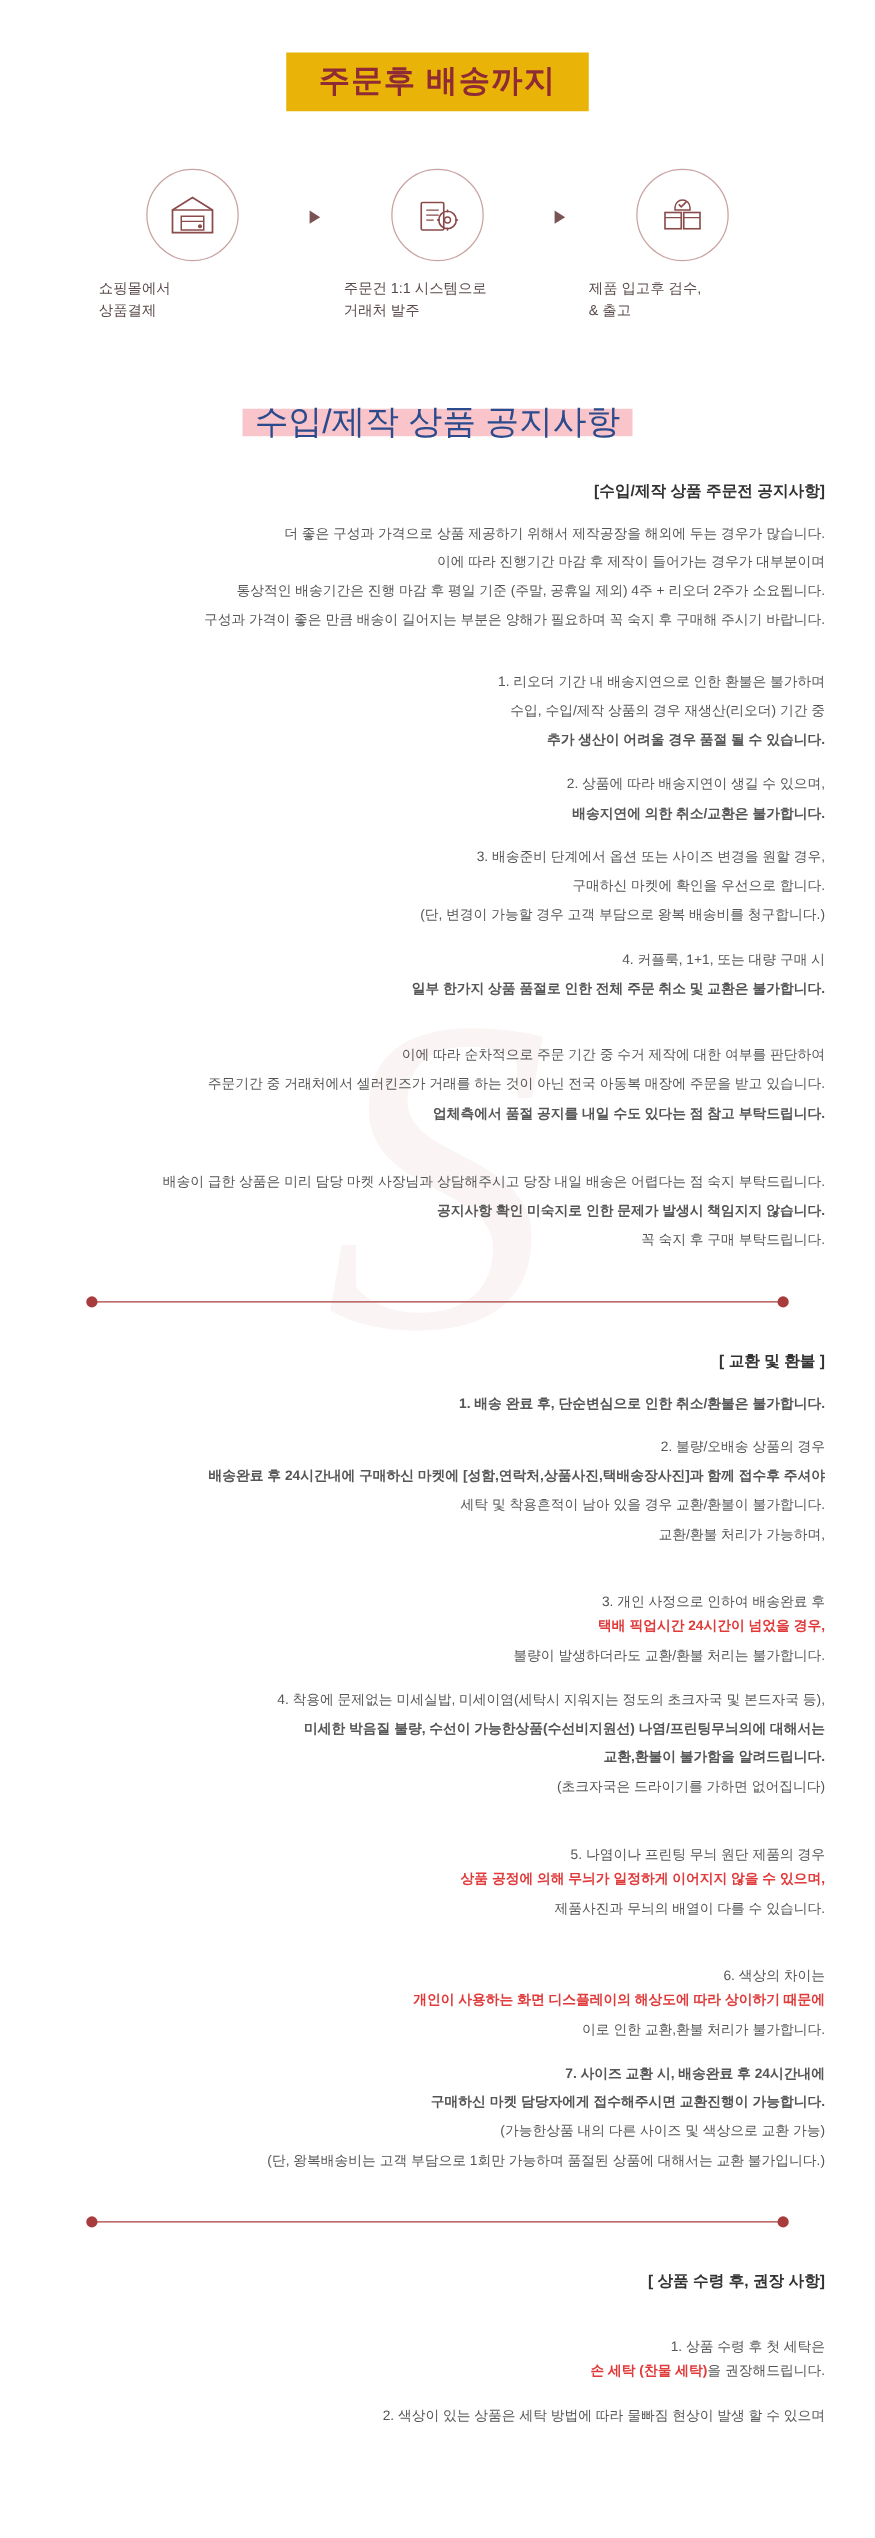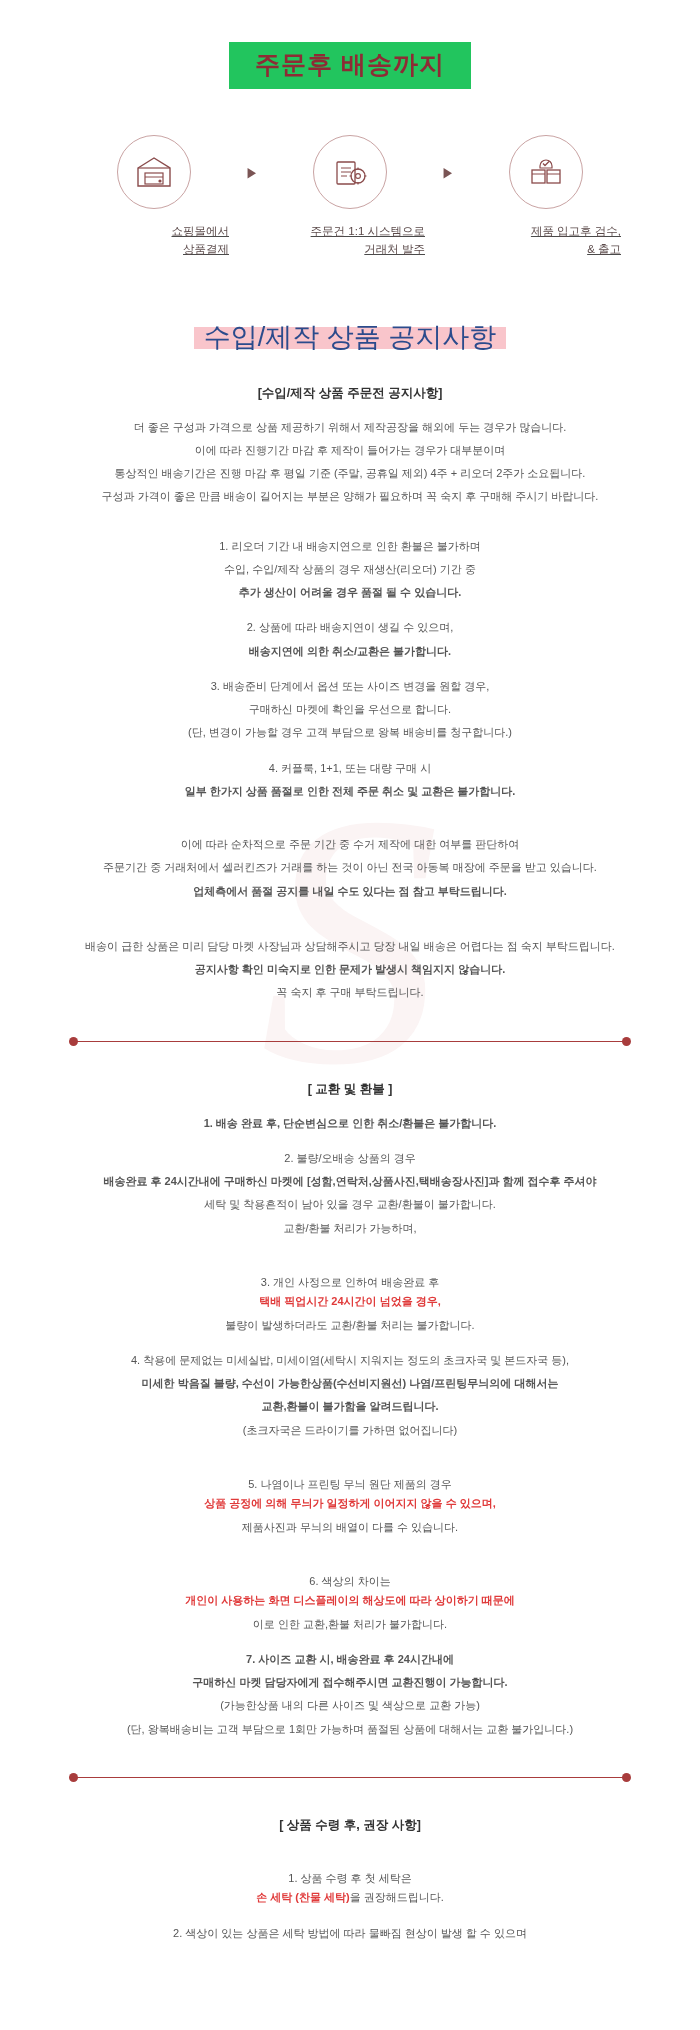--- a/index.html
+++ b/index.html
@@ -31,41 +31,41 @@
     line-height:1;
     z-index:0;
     user-select:none;
   }
   .content { position:relative; z-index:1; }
 
   
   .banner-wrap { text-align:center; padding-top:42px; }
   .banner {
     display:inline-block;
-    background:#22c55e;
+    background:#eab308;
     padding:6px 26px 8px 26px;
   }
   .banner h1 {
     margin:0;
     font-size:25px;
     letter-spacing:1px;
     color:#8e2b35;
     font-weight:bold;
     font-family:"Liberation Sans", sans-serif;
   }
 
   
   .steps {
     margin-top:46px;
     display:flex;
     justify-content:center;
     align-items:flex-start;
     gap:14px;
   }
-  .step { width:150px; text-align:right;text-decoration:underline; }
+  .step { width:150px; text-align:left; }
   .circle {
     width:74px; height:74px;
     margin:0 auto;
     border:1px solid #c9a3a3;
     border-radius:50%;
     display:flex; align-items:center; justify-content:center;
     background:#fff;
   }
   .circle svg { display:block; }
   .step-label {
@@ -96,21 +96,21 @@
   .main-title .hl {
     position:absolute;
     left:0; right:0;
     top:10px;
     height:22px;
     background:#f9c5cb;
     z-index:-1;
   }
 
   
-  .sec { text-align:center; }
+  .sec { text-align:right; }
   .sec h2 {
     font-size:12.5px;
     font-weight:bold;
     color:#333;
     margin:0 0 16px 0;
   }
   p.t {
     font-size:11px;
     line-height:1.75;
     margin:0 0 4px 0;

